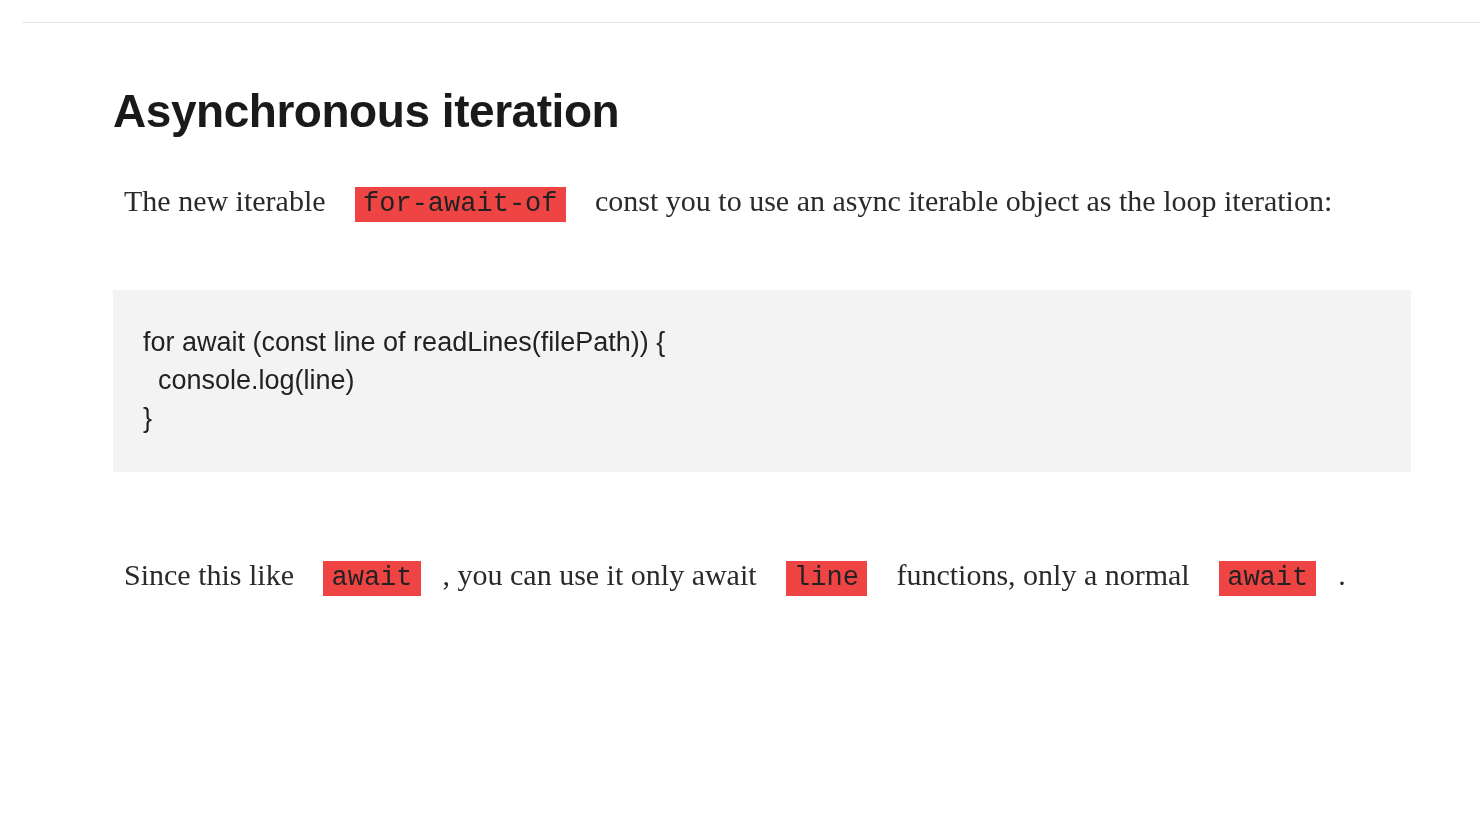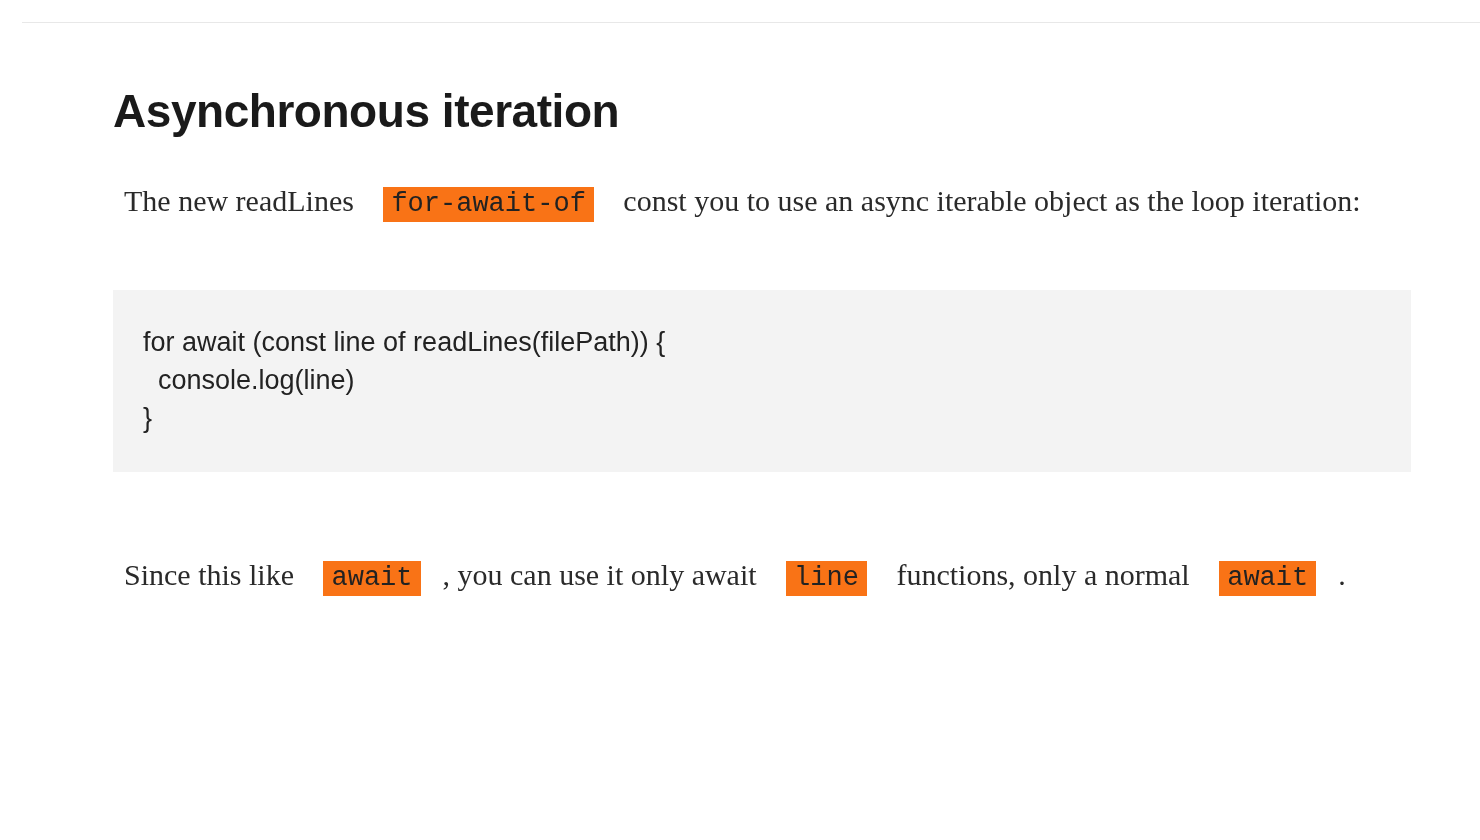--- a/index.html
+++ b/index.html
@@ -27,21 +27,21 @@
     }
     p.body-text {
       font-size: 30px;
       line-height: 1.9;
       color: #2a2a2a;
       margin-bottom: 30px;
     }
     code.inline {
       font-family: 'SFMono-Regular', Consolas, 'Liberation Mono', Menlo, monospace;
       font-size: 27px;
-      background: #f97316;
+      background: #ef4444;
       padding: 2px 8px 3px 8px;
       border-radius: 0;
       color: #222;
     }
     pre.code-block {
       background: #f3f3f3;
       padding: 34px 30px;
       margin-top: 60px;
       margin-bottom: 74px;
       font-family: Liberation Sans, sans-serif;
@@ -51,21 +51,21 @@
       white-space: pre;
       overflow: hidden;
     }
   </style>
 </head>
 <body>
 
 <h2 class="section-heading">Asynchronous iteration</h2>
 
 <p class="body-text">
-  <span>The new readLines </span><code class="inline">for-await-of</code><span> const you to use an async iterable object as the loop iteration:</span>
+  <span>The new iterable </span><code class="inline">for-await-of</code><span> const you to use an async iterable object as the loop iteration:</span>
 </p>
 
 <pre class="code-block">for await (const line of readLines(filePath)) {
   console.log(line)
 }</pre>
 
 <p class="body-text">
   <span>Since this like </span><code class="inline">await</code><span>, you can use it only await </span><code class="inline">line</code><span> functions, only a normal </span><code class="inline">await</code><span>.</span>
 </p>
 

